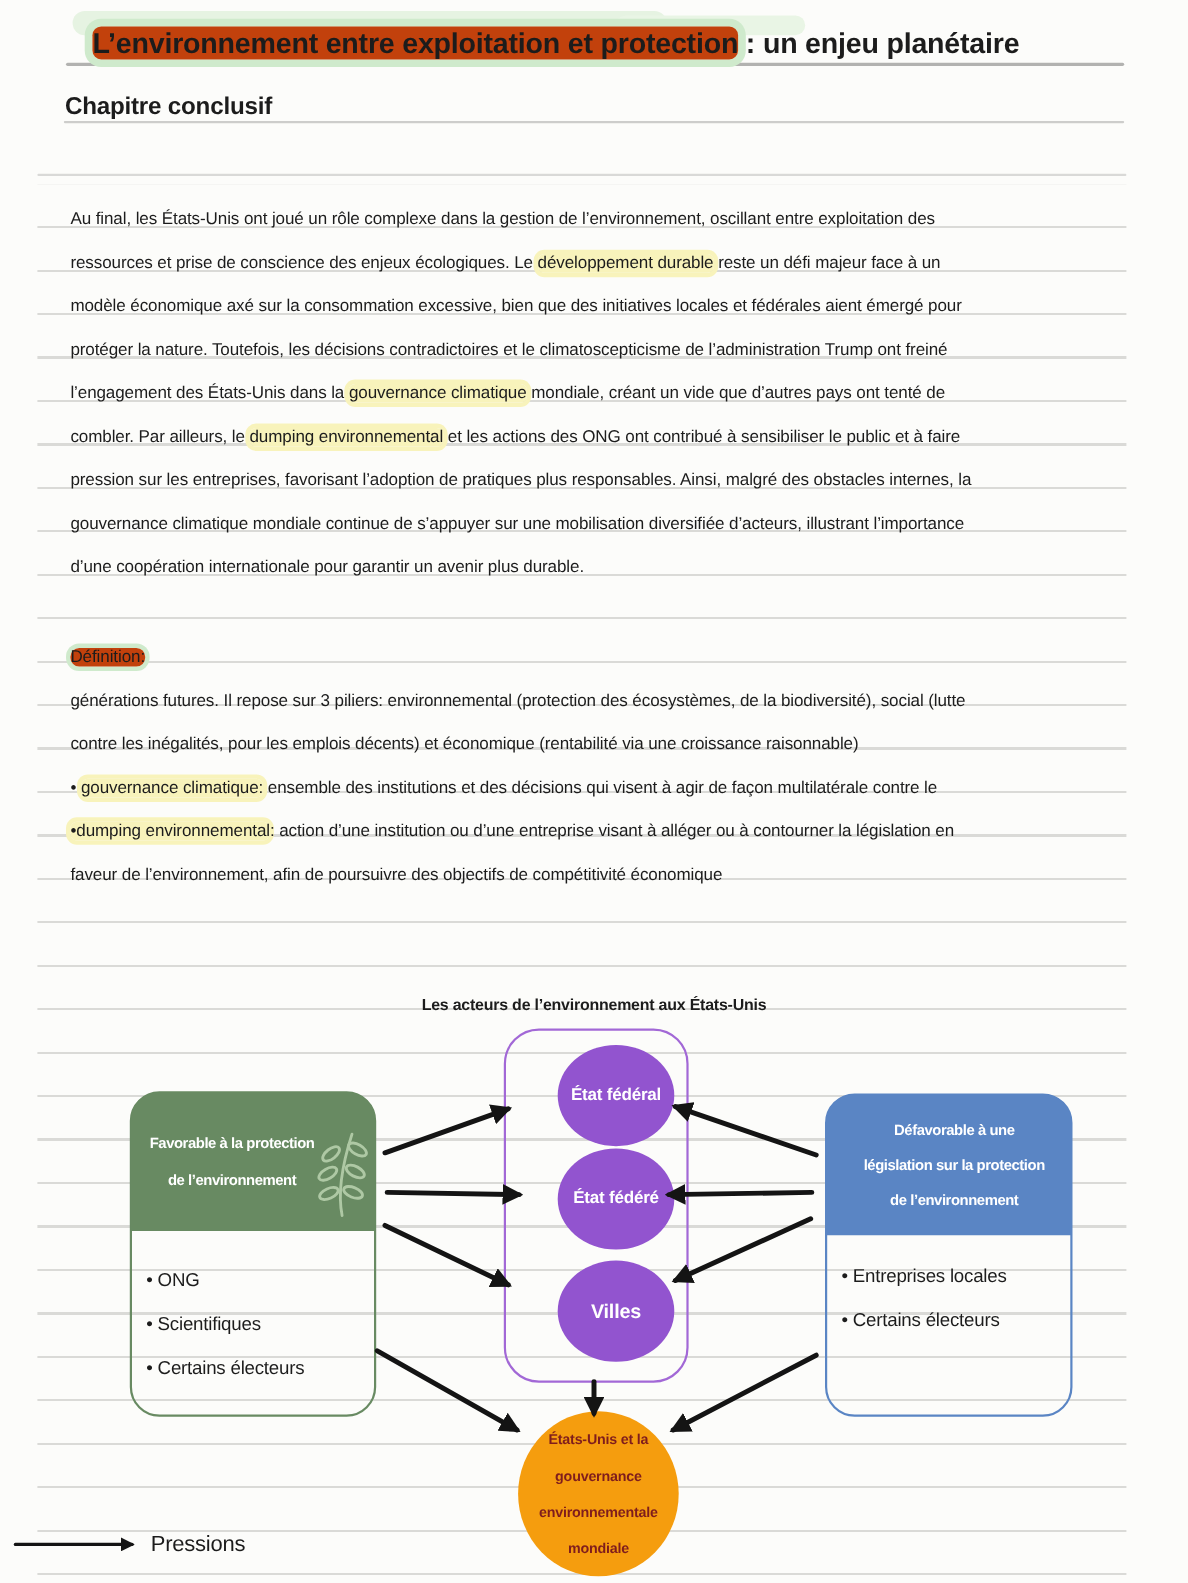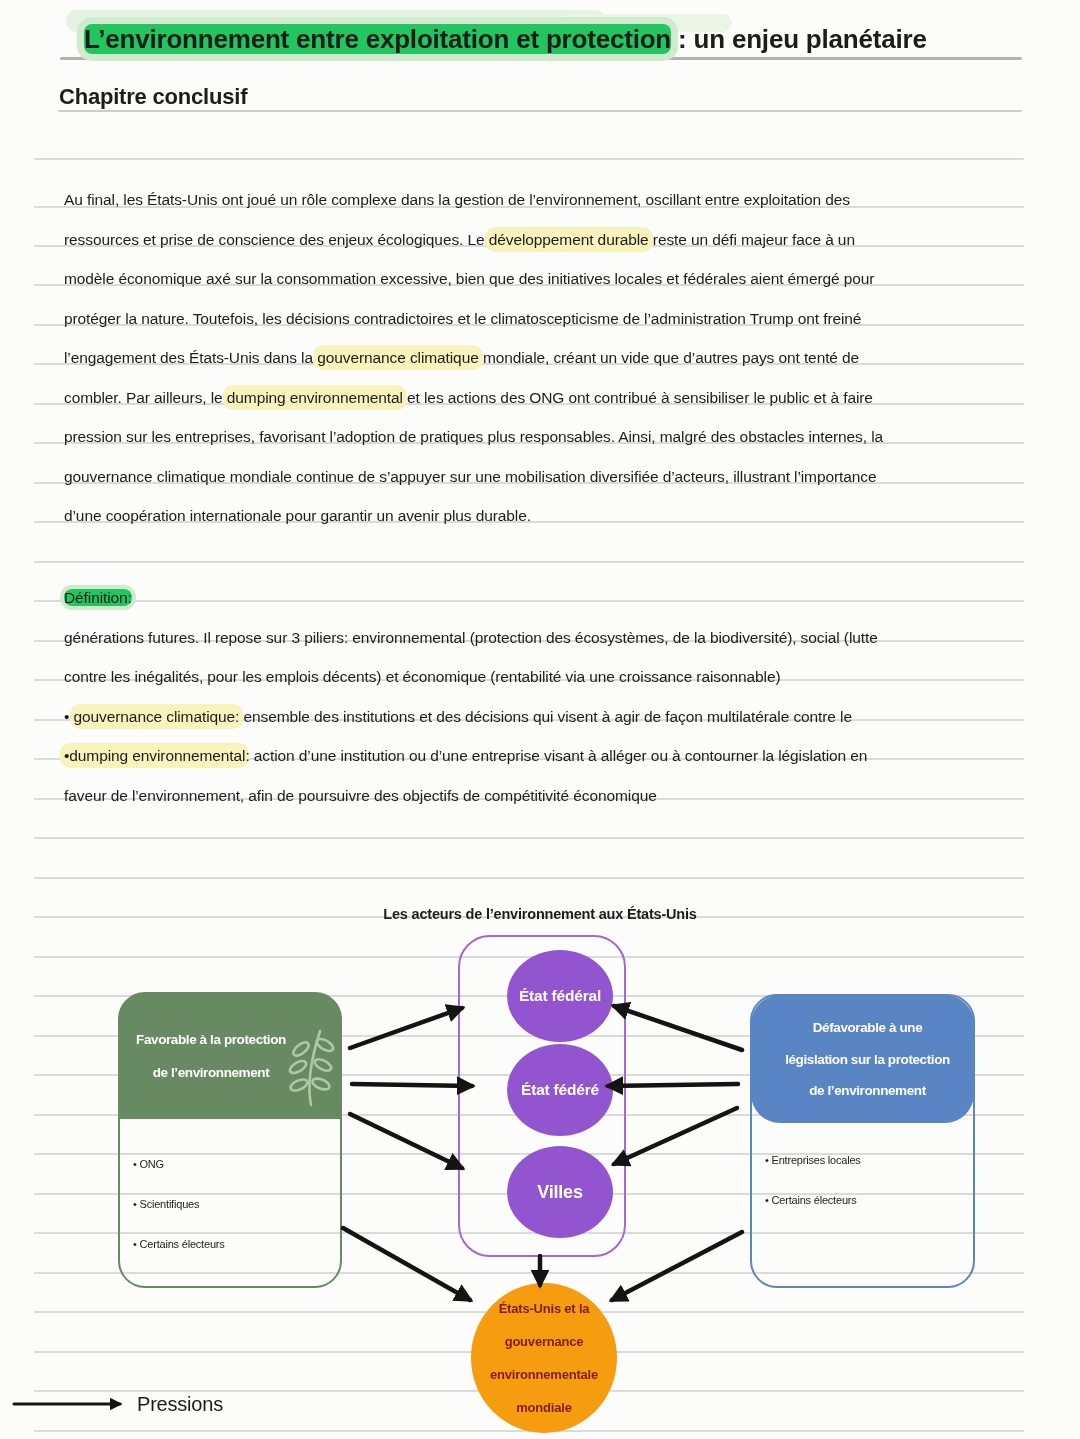--- a/index.html
+++ b/index.html
@@ -34,21 +34,21 @@
   .subtitle{
     position:absolute;left:59px;top:84px;z-index:3;margin:0;
     font-size:22px;font-weight:700;letter-spacing:-0.2px;
   }
 
   .textblock{position:absolute;left:64px;width:962px;z-index:3;}
   .paragraph{top:180px;}
   .definitions{top:578px;}
   .tline{height:39.5px;line-height:39.5px;white-space:nowrap;
          font-size:15.5px;letter-spacing:-0.1px;}
-  .hl-green{background:#22c55e;box-shadow:0 0 0 4px #cfeacc;border-radius:8px;}
+  .hl-green{background:#c2410c;box-shadow:0 0 0 4px #cfeacc;border-radius:8px;}
   .hl-yellow{background:#f8f3bb;box-shadow:0 0 0 4px #f8f3bb;border-radius:6px;}
 
   
   .dtitle{
     position:absolute;left:0;top:906px;width:1080px;z-index:3;text-align:center;
     font-size:14.5px;font-weight:700;letter-spacing:-0.2px;
   }
   .pcontainer{
     position:absolute;left:458px;top:935px;width:164px;height:318px;z-index:2;
     border:2px solid #a268d6;border-radius:32px;background:transparent;
@@ -67,23 +67,23 @@
             border:2.5px solid #688a62;border-radius:27px;}
   .bluebox{left:750px;top:994px;width:225px;height:294px;
            border:2.5px solid #5a85c4;border-radius:27px;}
   .boxheader{
     position:absolute;left:-1px;top:-1px;right:-1px;box-sizing:border-box;
     color:#fff;font-weight:700;font-size:13.5px;letter-spacing:-0.4px;text-align:center;
     border-radius:25px 25px 0 0;
   }
   .gb-header{height:126px;background:#688a62;padding:30px 52px 0 14px;}
   .gb-header .hline{line-height:33px;}
-  .bb-header{height:128px;background:#5a85c4;padding:17px 0 0 10px;border-radius:29px;}
+  .bb-header{height:128px;background:#5a85c4;padding:17px 0 0 10px;}
   .bb-header .hline{line-height:31.5px;}
-  .boxitems{position:absolute;left:13px;right:6px;font-size:11px;letter-spacing:-0.2px;}
+  .boxitems{position:absolute;left:13px;right:6px;font-size:17px;letter-spacing:-0.2px;}
   .gb-items{top:150px;}
   .bb-items{top:144px;}
   .bitem{height:40px;line-height:40px;white-space:nowrap;}
 
   .plant{position:absolute;right:6px;top:32px;}
 
   .orange{
     position:absolute;left:471px;top:1283px;width:146px;height:150px;z-index:3;
     background:#f59d0e;border-radius:50%;color:#7f1d1d;text-align:center;
     font-weight:700;font-size:13px;letter-spacing:-0.2px;

